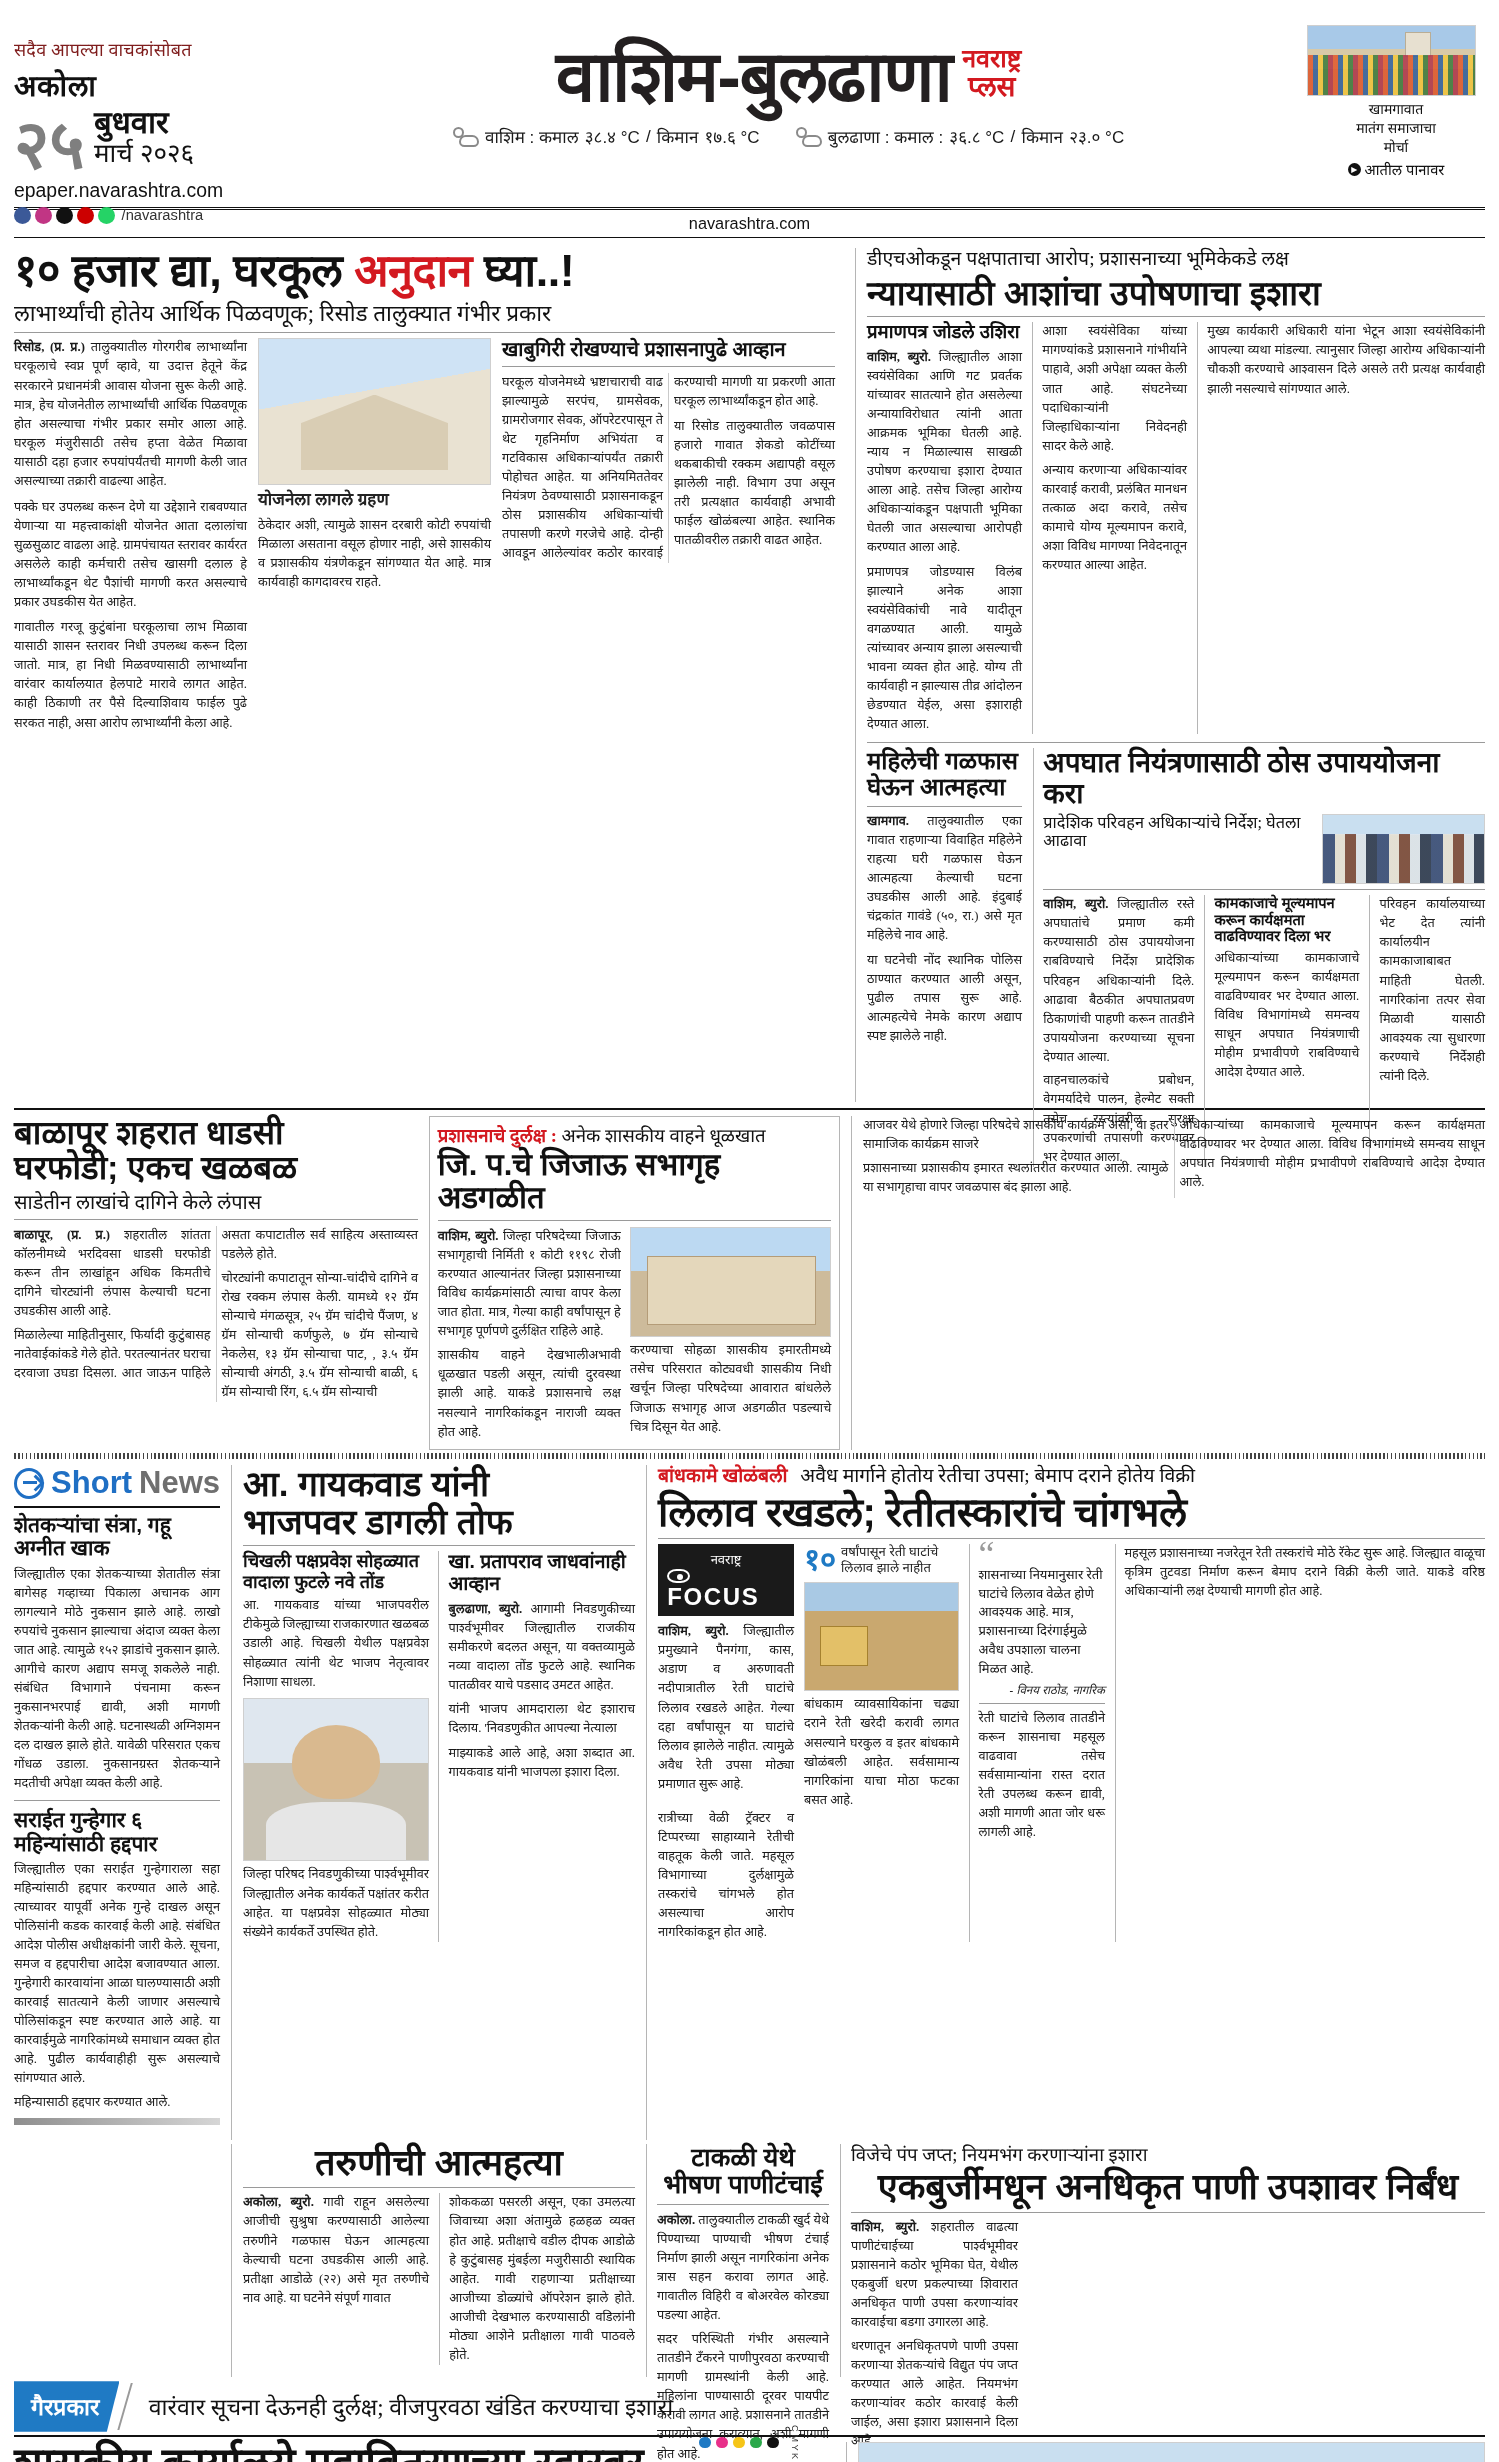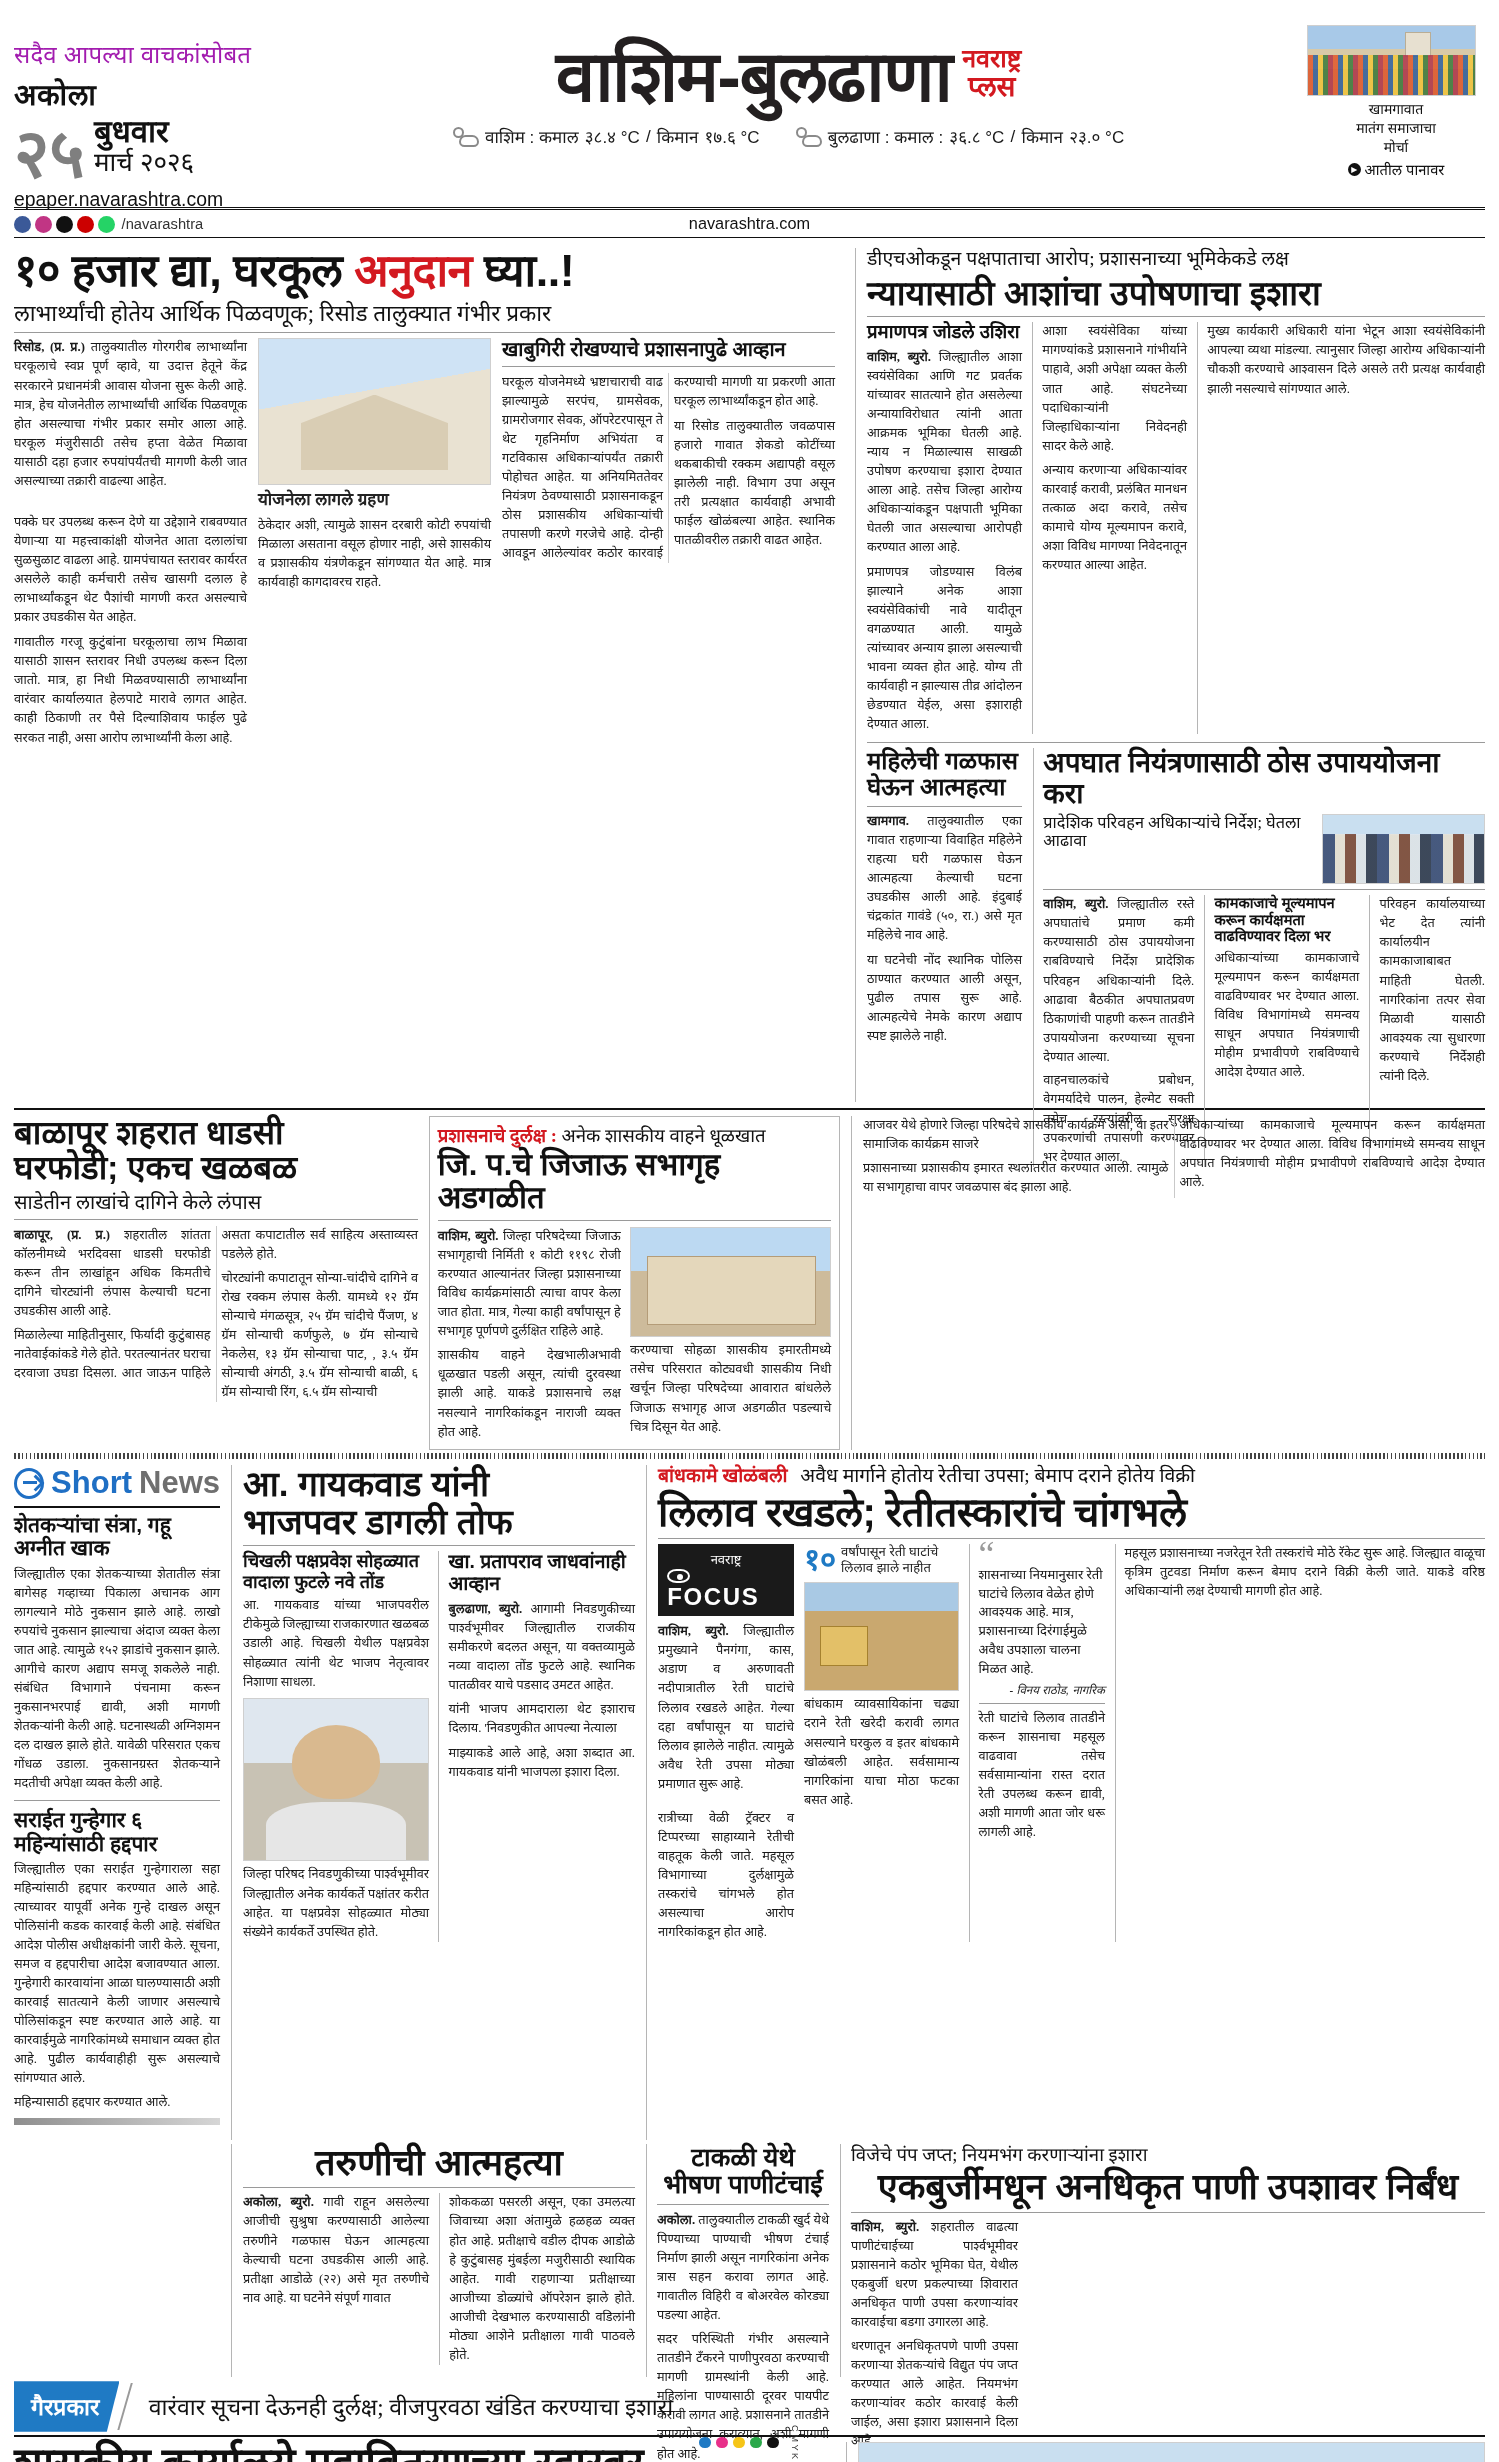--- a/index.html
+++ b/index.html
@@ -11,21 +11,21 @@
     font-family:"Liberation Serif", "DejaVu Serif", serif;
     color:#111;
     overflow:hidden;
     position:relative;
   }
   .page { width:1499px; height:2462px; padding:11px 14px 0 14px; position:relative; }
 
   
   .masthead { display:flex; align-items:flex-start; height:194px; position:relative; }
   .mh-left { width:256px; padding-top:26px; }
-  .mh-tagline { font-size:24px; color:#a21caf; font-family:Liberation Sans, sans-serif; letter-spacing:0.2px;}
+  .mh-tagline { font-size:18px; color:#7f1d1d; font-family:Liberation Serif, serif; letter-spacing:0.2px;}
   .mh-city { font-size:29.5px; font-weight:bold; color:#111; font-family:"Liberation Sans",sans-serif; margin-top:3.1px; letter-spacing:0.4px;}
   .mh-daterow { display:flex; align-items:flex-end; gap:9.3px; margin-top:1.6px; }
   .mh-daynum { font-size:68px; line-height:.86; font-weight:bold; color:#7f7f7f; font-family:"Liberation Sans",sans-serif;}
   .mh-dcol { padding-bottom:4.7px; }
   .mh-weekday { font-size:31px; font-weight:bold; color:#111; font-family:"Liberation Sans",sans-serif; line-height:1;}
   .mh-monthyear { font-size:26px; color:#111; font-family:"Liberation Sans",sans-serif; line-height:1.15; margin-top:1.6px;}
   .mh-url { font-size:19.4px; color:#111; font-family:"Liberation Sans",sans-serif; margin-top:4.7px;}
   .mh-social { display:flex; align-items:center; gap:3.9px; margin-top:5.4px;}
   .sico { width:17px; height:17px; border-radius:50%; display:inline-block; }
   .mh-handle { font-size:14.7px; color:#333; font-family:"Liberation Sans",sans-serif; margin-left:3.1px;}
@@ -208,21 +208,21 @@
       <div class="hl-xl" style="font-size:45px;">
         <span>१० हजार द्या, घरकूल </span><span class="red">अनुदान</span><span> घ्या..!</span>
       </div>
       <div class="deck" style="margin-top:6.2px;">लाभार्थ्यांची होतेय आर्थिक पिळवणूक; रिसोड तालुक्यात गंभीर प्रकार</div>
       <div class="hr-thin"></div>
 
       <div style="display:flex; gap:11px;">
         <div style="width:233px;">
           <div class="body"><span class="byline">रिसोड, (प्र. प्र.)</span>
             <span>तालुक्यातील गोरगरीब लाभार्थ्यांना घरकूलाचे स्वप्न पूर्ण व्हावे, या उदात्त हेतूने केंद्र सरकारने प्रधानमंत्री आवास योजना सुरू केली आहे. मात्र, हेच योजनेतील लाभार्थ्यांची आर्थिक पिळवणूक होत असल्याचा गंभीर प्रकार समोर आला आहे. घरकूल मंजुरीसाठी तसेच हप्ता वेळेत मिळावा यासाठी दहा हजार रुपयांपर्यंतची मागणी केली जात असल्याच्या तक्रारी वाढल्या आहेत.</span></div>
-          <div class="body" style="margin-top:22px;">पक्के घर उपलब्ध करून देणे या उद्देशाने राबवण्यात येणाऱ्या या महत्त्वाकांक्षी योजनेत आता दलालांचा सुळसुळाट वाढला आहे. ग्रामपंचायत स्तरावर कार्यरत असलेले काही कर्मचारी तसेच खासगी दलाल हे लाभार्थ्यांकडून थेट पैशांची मागणी करत असल्याचे प्रकार उघडकीस येत आहेत.</div>
+          <div class="body" style="margin-top:7px;">पक्के घर उपलब्ध करून देणे या उद्देशाने राबवण्यात येणाऱ्या या महत्त्वाकांक्षी योजनेत आता दलालांचा सुळसुळाट वाढला आहे. ग्रामपंचायत स्तरावर कार्यरत असलेले काही कर्मचारी तसेच खासगी दलाल हे लाभार्थ्यांकडून थेट पैशांची मागणी करत असल्याचे प्रकार उघडकीस येत आहेत.</div>
           <div class="body" style="margin-top:6.2px;">गावातील गरजू कुटुंबांना घरकूलाचा लाभ मिळावा यासाठी शासन स्तरावर निधी उपलब्ध करून दिला जातो. मात्र, हा निधी मिळवण्यासाठी लाभार्थ्यांना वारंवार कार्यालयात हेलपाटे मारावे लागत आहेत. काही ठिकाणी तर पैसे दिल्याशिवाय फाईल पुढे सरकत नाही, असा आरोप लाभार्थ्यांनी केला आहे.</div>
         </div>
 
         <div style="width:233px;">
           <div class="ph ph-house" style="width:100%;height:147px;"></div>
           <div class="cap" style="font-weight:bold;font-size:17px;margin-top:3.9px;">योजनेला लागले ग्रहण</div>
           <div class="body" style="margin-top:5.4px;">ठेकेदार अशी, त्यामुळे शासन दरबारी कोटी रुपयांची मिळाला असताना वसूल होणार नाही, असे शासकीय व प्रशासकीय यंत्रणेकडून सांगण्यात येत आहे. मात्र कार्यवाही कागदावरच राहते.</div>
         </div>
 
         <div style="flex:1;">

